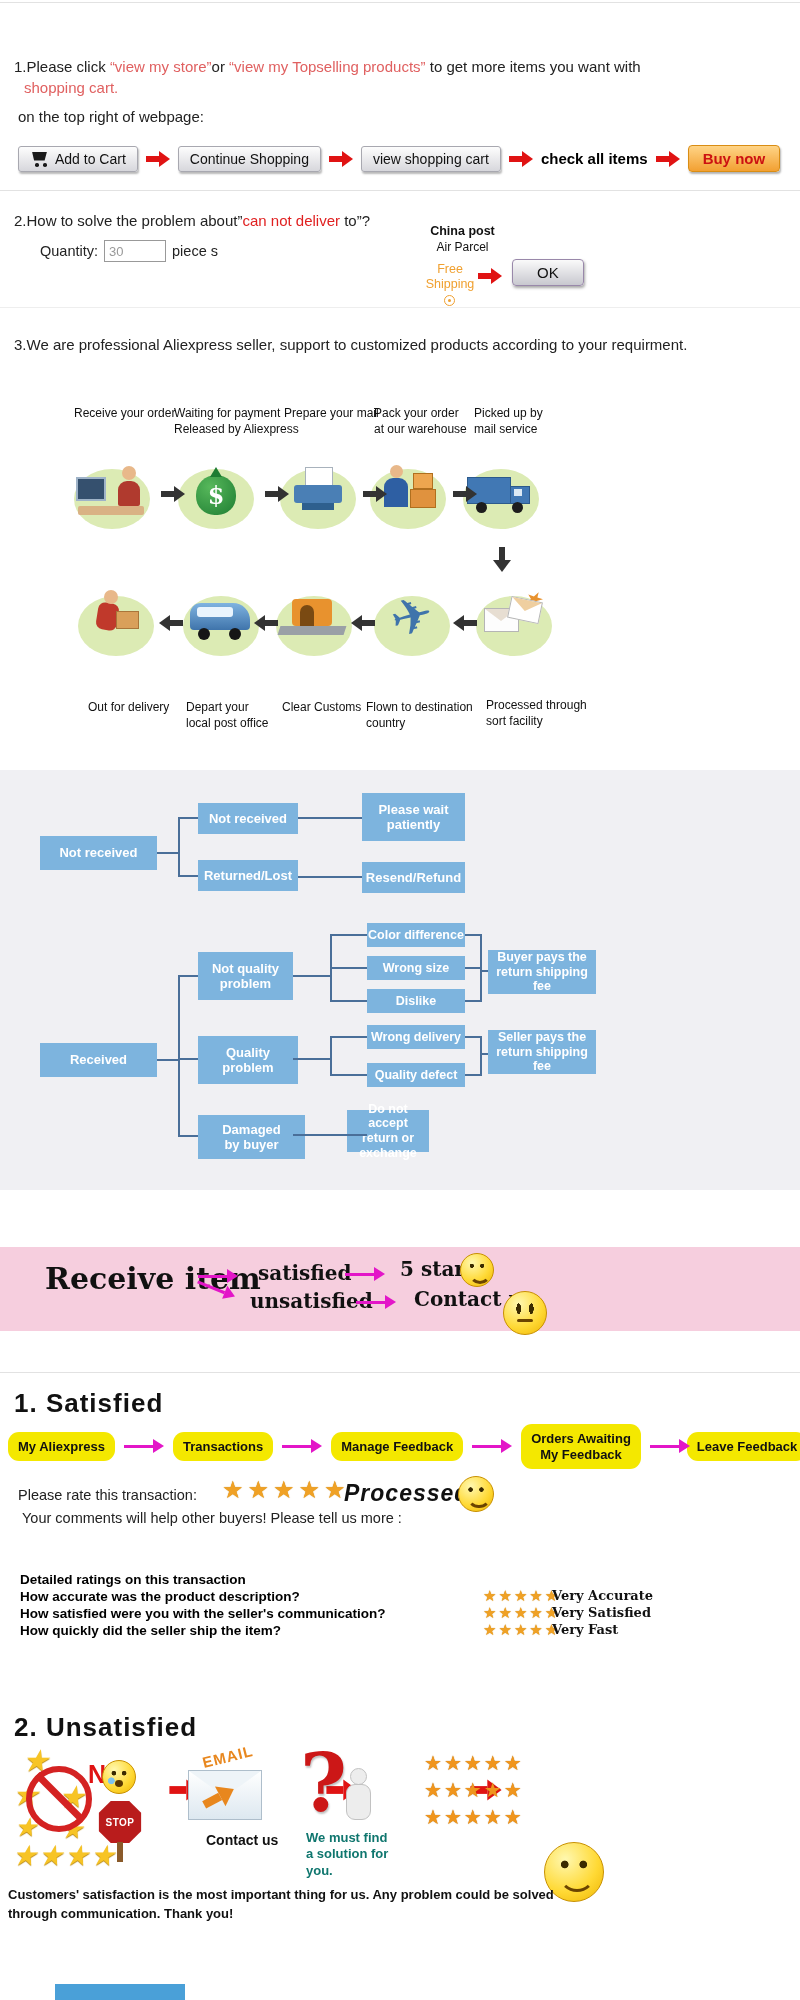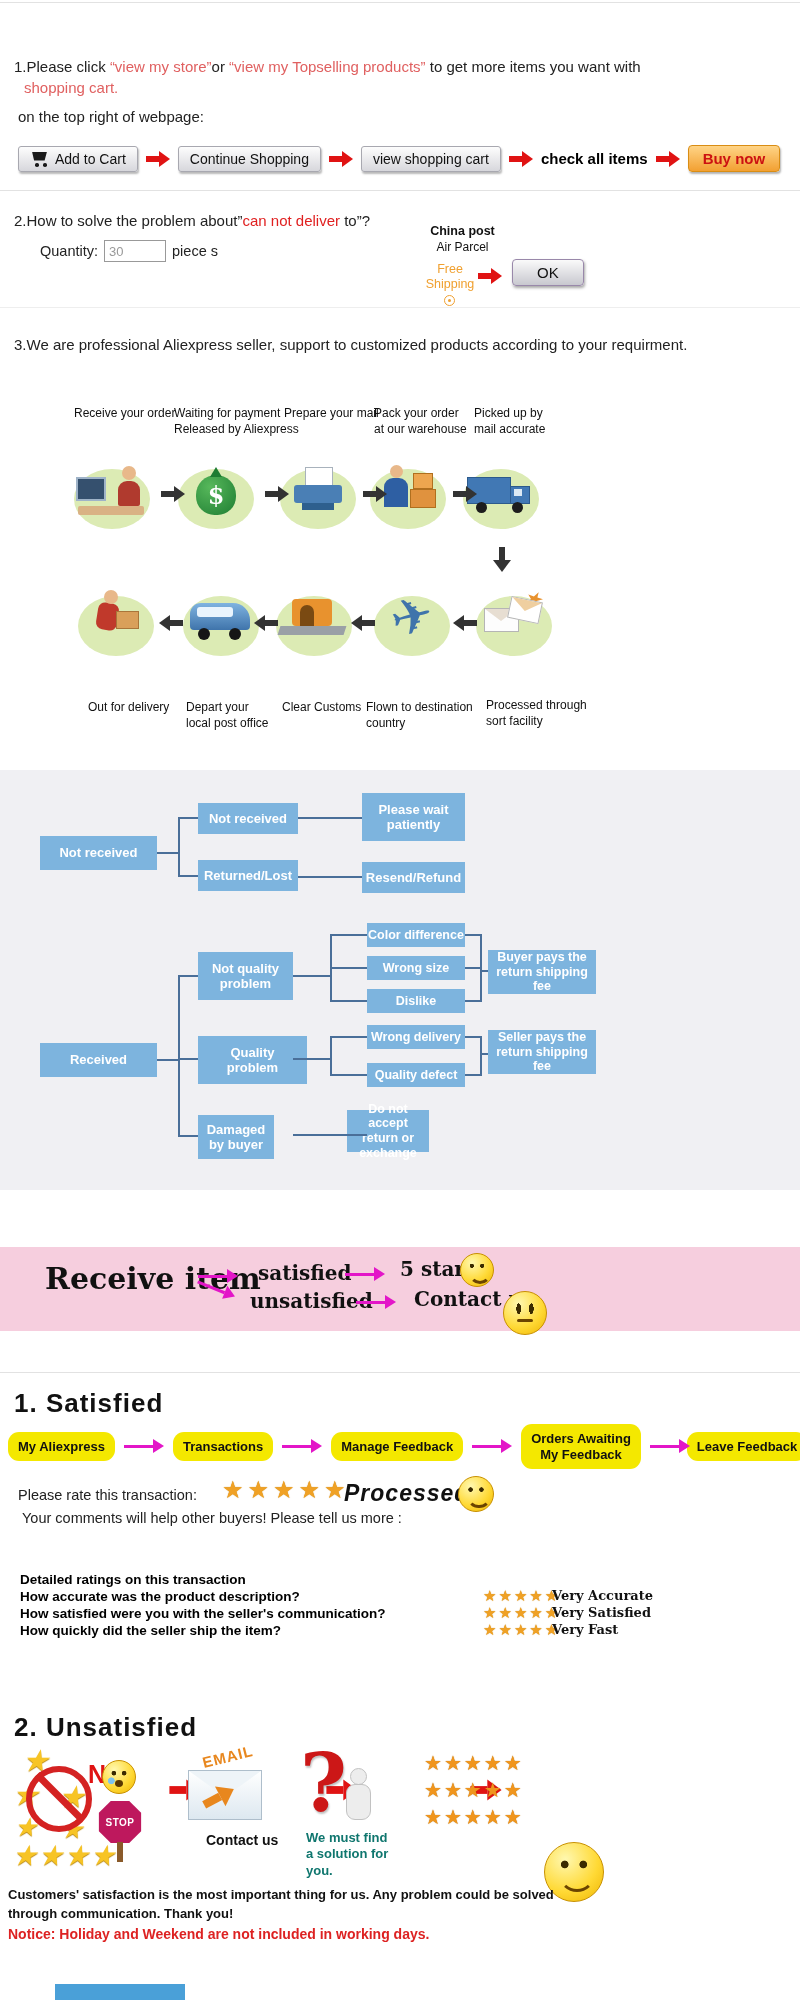--- a/index.html
+++ b/index.html
@@ -138,21 +138,21 @@
   .exline{position:absolute;font-weight:bold;font-style:italic;font-size:15px;color:#cf2030;
         border-bottom:2.5px solid #f0a122;padding-bottom:4px;}
   .q{position:absolute;font-size:13.5px;font-weight:600;color:#000;}
   .ans{position:absolute;font:bold 13px "DejaVu Serif",serif;color:#111;}
   
   .cstar{position:absolute;line-height:1;}
   .cstar::before{content:"★";color:#f7c425;text-shadow:0 1px 1px #b8860b;}
   .nosign{position:absolute;width:54px;height:54px;border:6px solid #d42222;border-radius:50%;}
   .nosign::after{content:"";position:absolute;left:-4px;top:21px;width:62px;height:7px;background:#d42222;transform:rotate(45deg);}
   .nlabel{position:absolute;color:#e01313;font-weight:bold;font-size:25px;}
-  .stopsign{position:absolute;width:44px;height:44px;background:#be185d;display:flex;align-items:center;justify-content:center;
+  .stopsign{position:absolute;width:44px;height:44px;background:#b91c1c;display:flex;align-items:center;justify-content:center;
      clip-path:polygon(29% 2%,71% 2%,98% 29%,98% 71%,71% 98%,29% 98%,2% 71%,2% 29%);}
   .stopsign span{color:#fff;font-weight:bold;font-size:10px;letter-spacing:.5px;}
   .pole{position:absolute;width:6px;height:20px;background:#8a5a2a;}
   .emailw{position:absolute;color:#e8871e;font-weight:bold;font-size:15px;letter-spacing:1px;transform:rotate(-14deg);}
   .env{position:absolute;width:72px;height:48px;background:linear-gradient(#ffffff,#dde8f0);border:1px solid #aebecb;}
   .env::before{content:"";position:absolute;left:0;top:0;border-left:36px solid transparent;border-right:36px solid transparent;border-top:26px solid #eef4f8;}
   .swoosh{position:absolute;transform:rotate(-28deg) scale(1.4);}
   .blackb{position:absolute;font-weight:bold;font-size:14px;color:#111;}
   .qmark{position:absolute;font:bold 80px "DejaVu Serif",serif;color:#cc1717;text-shadow:1px 2px 2px rgba(0,0,0,.25);}
   .qfig{position:absolute;width:28px;height:52px;}
@@ -222,21 +222,21 @@
 
   
   <div class="abs" style="left:0;top:390px;width:800px;height:360px">
     <div class="plabel" style="left:74px;top:16px">Receive your order</div>
     <div class="plabel pre" style="left:174px;top:16px">Waiting for payment
 Released by Aliexpress</div>
     <div class="plabel" style="left:284px;top:16px">Prepare your mail</div>
     <div class="plabel pre" style="left:374px;top:16px">Pack your order
 at our warehouse</div>
     <div class="plabel pre" style="left:474px;top:16px">Picked up by
-mail accurate</div>
+mail service</div>
 
     <div class="pic pic-computer" style="left:66px;top:55px">
         <i class="blob"></i>
         <i class="s4"></i>
         <i class="s1"></i>
         <i class="s2"></i>
         <i class="s3"></i>
       </div>
     <div class="pic pic-money" style="left:170px;top:55px">
         <i class="blob"></i>
@@ -319,27 +319,27 @@
     <div class="fbox" style="left:198px;top:90px;width:100px;height:31px">Returned/Lost</div>
     <div class="fbox" style="left:362px;top:92px;width:103px;height:31px">Resend/Refund</div>
     <div class="fbox" style="left:40px;top:273px;width:117px;height:34px">Received</div>
     <div class="fbox pre" style="left:198px;top:182px;width:95px;height:48px">Not quality
 problem</div>
     <div class="fbox sm" style="left:367px;top:153px;width:98px;height:24px">Color difference</div>
     <div class="fbox sm" style="left:367px;top:186px;width:98px;height:24px">Wrong size</div>
     <div class="fbox sm" style="left:367px;top:219px;width:98px;height:24px">Dislike</div>
     <div class="fbox sm pre" style="left:488px;top:180px;width:108px;height:44px">Buyer pays the
 return shipping fee</div>
-    <div class="fbox pre" style="left:198px;top:266px;width:109px;height:48px">Quality
+    <div class="fbox pre" style="left:198px;top:266px;width:100px;height:48px">Quality
 problem</div>
     <div class="fbox sm" style="left:367px;top:255px;width:98px;height:24px">Wrong delivery</div>
     <div class="fbox sm" style="left:367px;top:293px;width:98px;height:24px">Quality defect</div>
     <div class="fbox sm pre" style="left:488px;top:260px;width:108px;height:44px">Seller pays the
 return shipping fee</div>
-    <div class="fbox pre" style="left:198px;top:345px;width:76px;height:44px">Damaged
+    <div class="fbox pre" style="left:198px;top:345px;width:107px;height:44px">Damaged
 by buyer</div>
     <div class="fbox sm pre" style="left:347px;top:340px;width:82px;height:42px">Do not accept
 return or exchange</div>
 
     <div class="hl" style="left:157px;top:82px;width:21px"></div>
     <div class="vl" style="left:178px;top:47px;height:59px"></div>
     <div class="hl" style="left:178px;top:47px;width:20px"></div>
     <div class="hl" style="left:178px;top:105px;width:20px"></div>
     <div class="hl" style="left:298px;top:47px;width:64px"></div>
     <div class="hl" style="left:298px;top:106px;width:64px"></div>
@@ -448,15 +448,14 @@
   <span class="abs arr-r red" style="left:382px;top:1780px;transform:scale(1.3)"></span>
   <div class="abs" style="left:424px;top:1750px">
     <span class="stars5 grid"></span>
     <span class="stars5 grid"></span>
     <span class="stars5 grid"></span>
   </div>
   <span class="smile" style="position:absolute;left:544px;top:1842px;width:58px;height:58px"></span>
 
   
   <div class="fline" style="left:8px;top:1886px;width:580px">Customers' satisfaction is the most important thing for us. Any problem could be solved through communication. Thank you!</div>
-  <div class="notice" style="left:8px;top:1926px">Notice: Holiday and Weekend are not included in working days.</div>
   <div class="bluebar" style="left:55px;top:1984px;width:130px;height:16px"></div>
 </div>
 
 </body></html>

